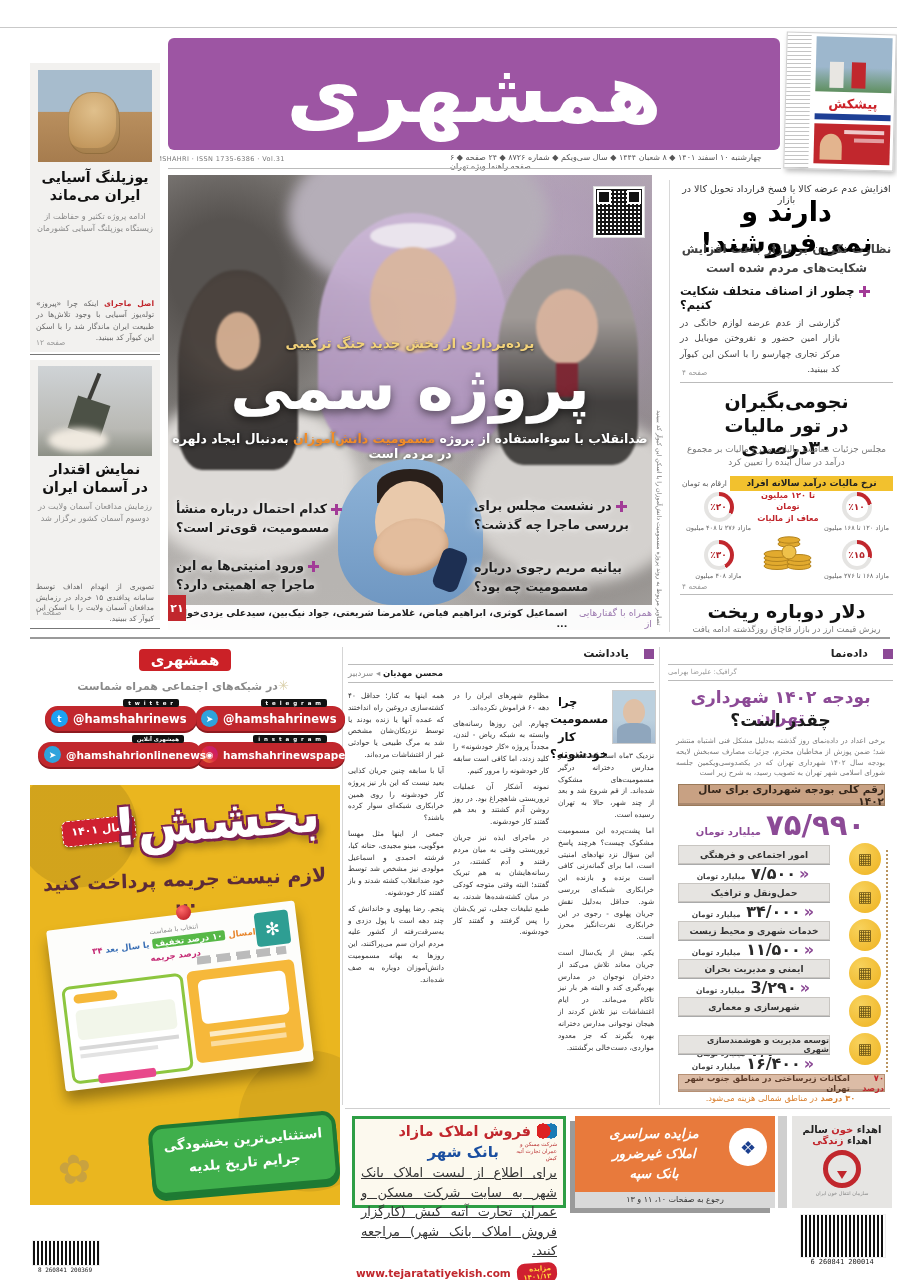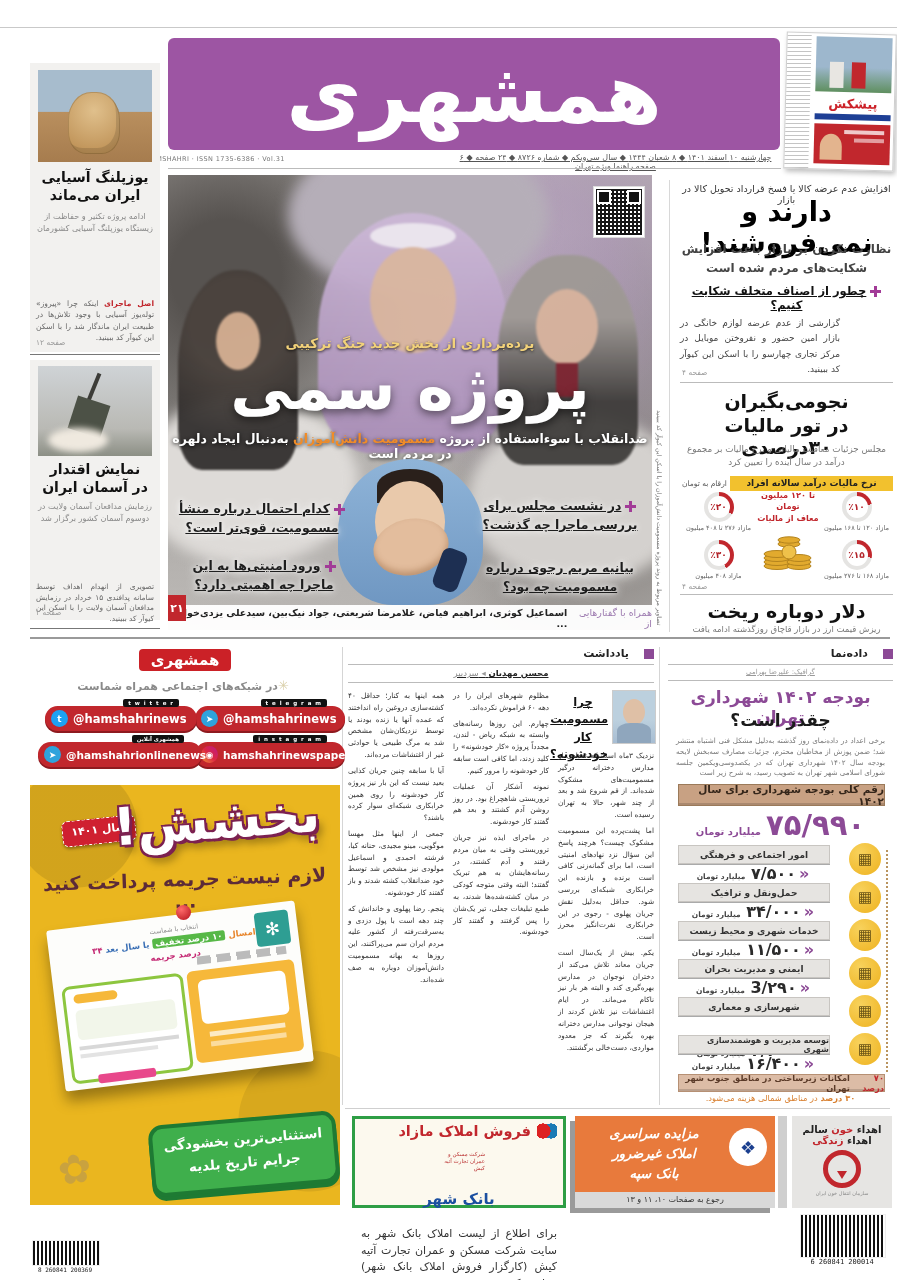--- a/index.html
+++ b/index.html
@@ -1,19 +1,19 @@
 <!DOCTYPE html>
 <html lang="fa" dir="rtl"><head>
 <meta charset="utf-8">
 <style>
   html,body{margin:0;padding:0;background:#e9e9e9;}
   #page{position:relative;width:897px;height:1280px;margin:0 auto;background:#fff;overflow:hidden;
         direction:rtl;font-family:"DejaVu Sans","Liberation Sans",sans-serif;color:#222;}
   .t{position:absolute;}
-  .c{text-align:center;} .l{text-align:left;} .r{text-align:center;text-decoration:underline;}
+  .c{text-align:center;} .l{text-align:left;} .r{text-align:left;}
   .j{text-align:justify;}
   .b{font-weight:bold;} .x9{font-weight:900;}
   .purple{color:#8c4a96;} .red{color:#c1272d;}
   .hair{background:#c9c9c9;}
   .sbox{background:#f2f1ef;}
   .pageref{font-size:7.5px;color:#999;}
   .rule{background:#bbb;height:1px;}
   
   .qr{background:#fff;border:2px solid #fff;box-shadow:0 0 0 1px #ddd;position:relative;
       background-image:repeating-linear-gradient(0deg,#161616 0 2px,transparent 2px 4px),
@@ -408,25 +408,25 @@
   </div>
   <div class="t" style="left:58px;top:1146px;font-size:40px;color:#c9a23f;transform:rotate(-8deg);">✿</div>
 
   <div class="t rule" style="left:345px;top:1108px;width:545px;background:#cfcfcf;"></div>
 
   <div class="t" style="left:352px;top:1116px;width:214px;height:92px;background:#fcf9ee;border:3px solid #2e9e45;padding:3px 6px;box-sizing:border-box;">
     <div style="display:flex;align-items:center;justify-content:flex-start;gap:6px;">
       <span style="width:20px;height:18px;display:inline-block;background:radial-gradient(circle at 30% 50%,#d22 0 45%,transparent 46%),radial-gradient(circle at 70% 50%,#1b7bb5 0 45%,transparent 46%);"></span>
       <span class="x9 red" style="font-size:14.5px;">فروش املاک مازاد</span>
     </div>
-    <div style="display:flex;align-items:center;gap:18px;margin-top:11px;flex-direction:column;">
+    <div style="display:flex;align-items:center;gap:6px;margin-top:1px;">
       <span style="font-size:5.5px;color:#b33;width:52px;line-height:1.3;">شرکت مسکن و عمران تجارت آتیه کیش</span>
       <span class="x9" style="font-size:15px;color:#1b4fa0;">بانک شهر</span>
     </div>
-    <div class="j" style="font-size:11px;color:#333;line-height:1.5;margin-top:18px;">برای اطلاع از لیست املاک بانک شهر به سایت شرکت مسکن و عمران تجارت آتیه کیش (کارگزار فروش املاک بانک شهر) مراجعه کنید.</div>
+    <div class="j" style="font-size:13px;color:#333;line-height:1.5;margin-top:1px;text-decoration:underline;">برای اطلاع از لیست املاک بانک شهر به سایت شرکت مسکن و عمران تجارت آتیه کیش (کارگزار فروش املاک بانک شهر) مراجعه کنید.</div>
     <div style="display:flex;align-items:center;gap:6px;margin-top:2px;">
       <span class="b" style="background:#cf2030;color:#ffd23d;font-size:7px;padding:2px 6px;border-radius:8px;transform:rotate(-4deg);">مزایده ۱۴۰۱/۱۳</span>
       <span class="b red" style="font-size:10.5px;direction:ltr;">www.tejaratatiyekish.com</span>
     </div>
   </div>
 
   <div class="t" style="left:575px;top:1116px;width:200px;height:92px;background:#e87a3c;box-shadow:-5px 5px 0 #9a9a9a;">
     <div style="position:absolute;right:8px;top:12px;width:38px;height:38px;border-radius:50%;background:#fff;display:flex;align-items:center;justify-content:center;color:#1b3f8f;font-size:18px;">❖</div>
     <div class="x9" style="position:absolute;right:56px;top:8px;width:130px;text-align:center;color:#fff;font-size:13px;line-height:1.55;font-style:italic;">
       <div>مزایده سراسری</div>

